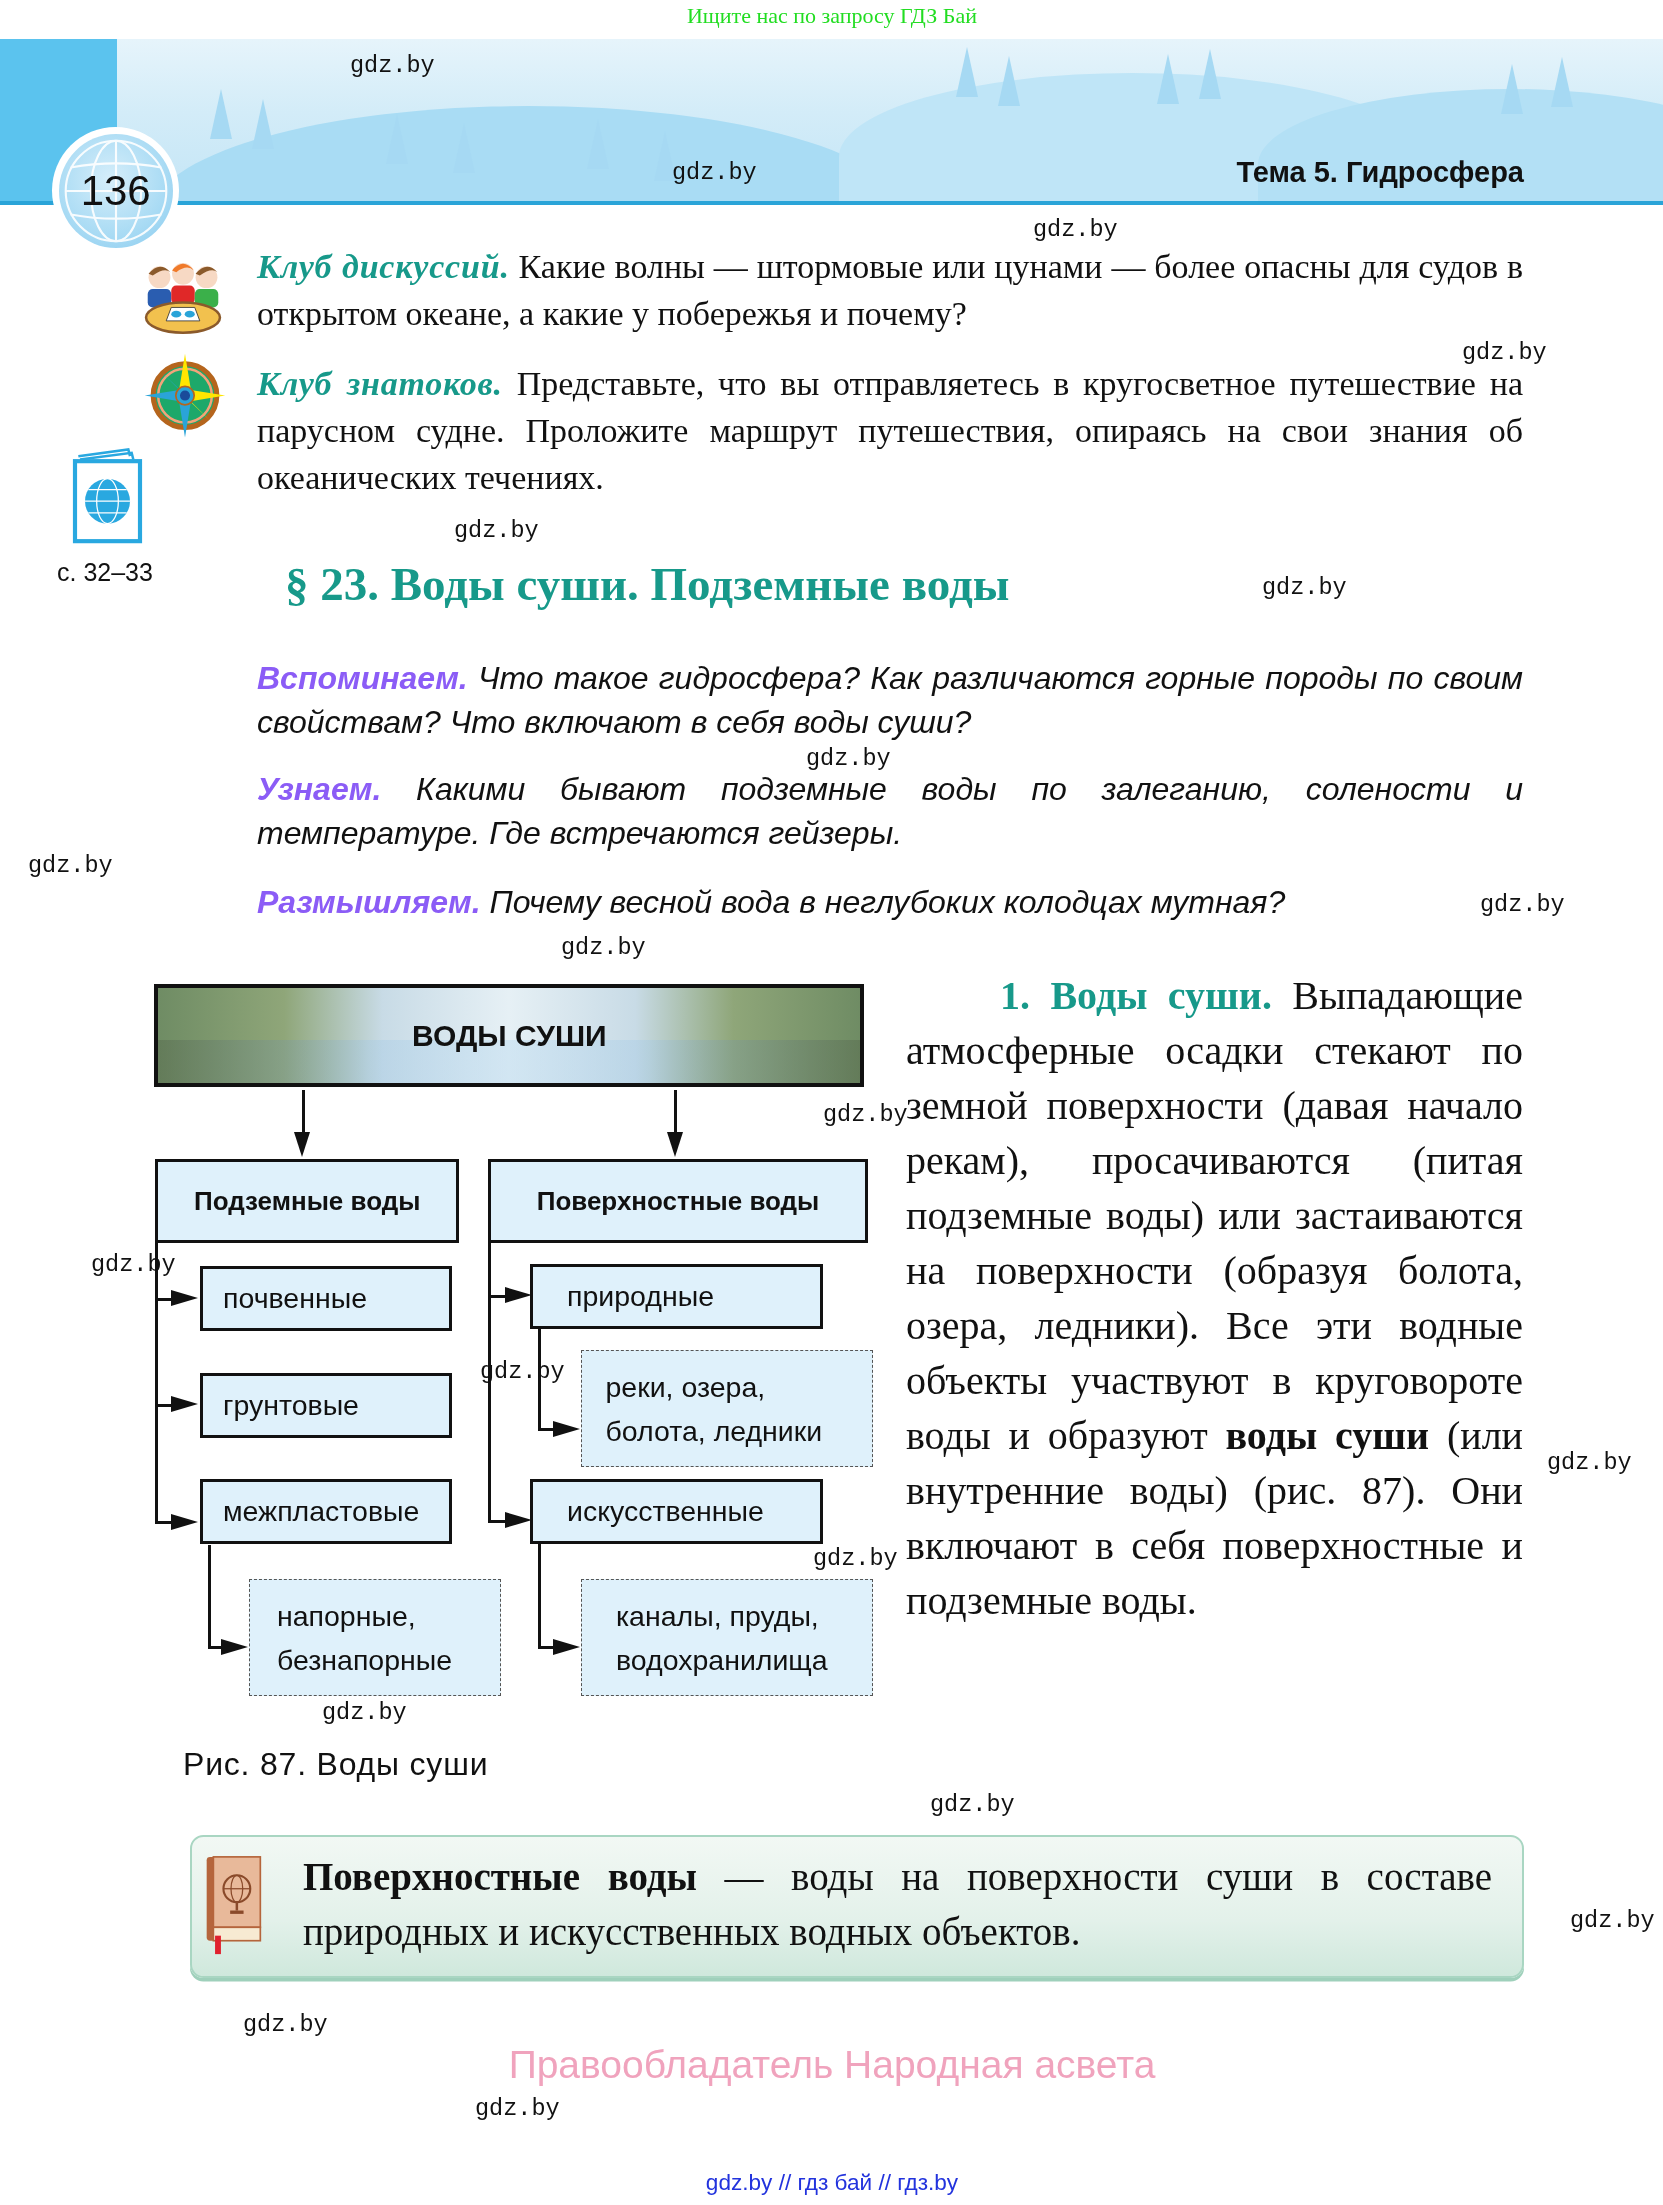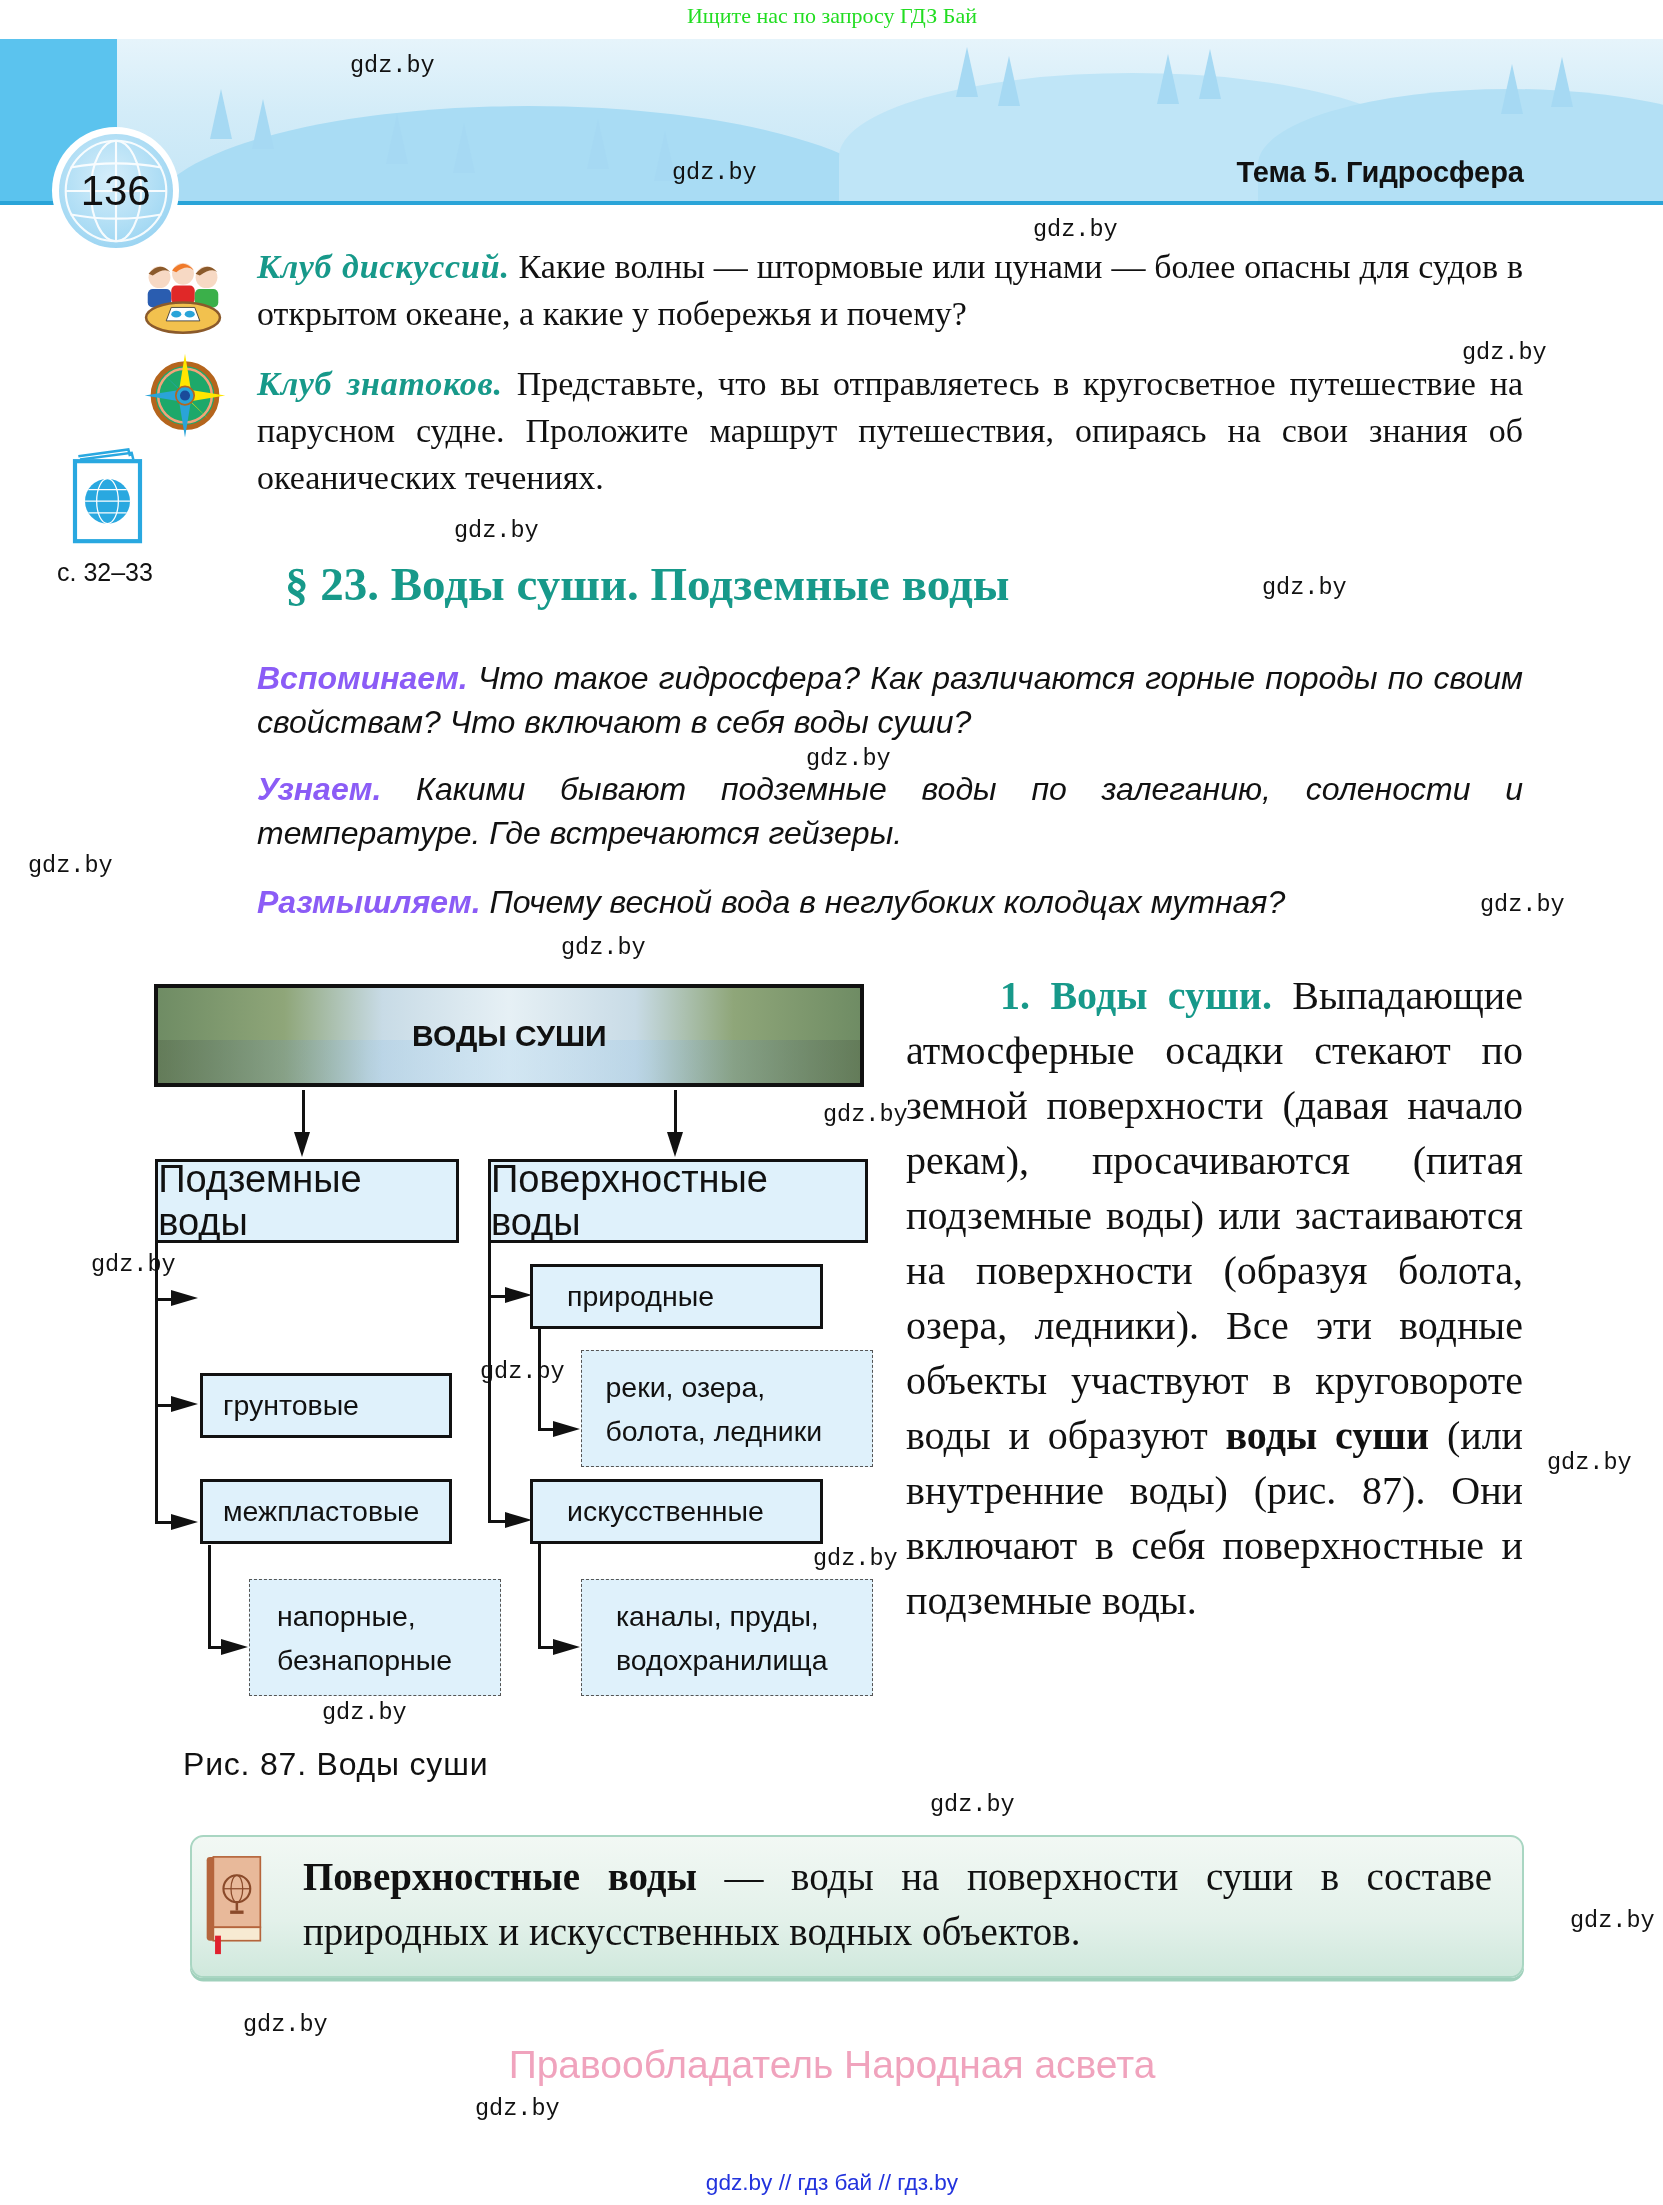--- a/index.html
+++ b/index.html
@@ -47,21 +47,21 @@
   
   .diagram { top: 973px; left: 151px; width: 721px; height: 738px; }
   .banner { position: absolute; left: 3.4px; top: 11px; width: 710px; height: 103px; border: 4.2px solid #111;
     background: linear-gradient(90deg, #6f8c64 0%, #8fa679 18%, #c8dbe6 32%, #e6f0f5 50%, #c8dbe6 68%, #8fa679 82%, #6f8c64 100%);
     display: flex; align-items: center; justify-content: center; }
   .banner::after { content: ""; position: absolute; left: 0; right: 0; bottom: 0; height: 45%;
     background: linear-gradient(90deg, rgba(90,110,80,.55) 0%, rgba(160,200,230,.35) 30%, rgba(190,220,240,.5) 50%, rgba(160,200,230,.35) 70%, rgba(90,110,80,.55) 100%); }
   .banner-label { position: relative; z-index: 2; font-family: "Liberation Sans", sans-serif; font-weight: bold; font-size: 30px; color: #111; }
 
   .dbox { position: absolute; background: #dff1fb; border: 3.4px solid #111; font-family: "Liberation Sans", sans-serif; font-size: 28.5px; display: flex; align-items: center; }
-  .dbox.head { font-weight: normal; font-size: 38px; justify-content: center; }
+  .dbox.head { font-weight: bold; font-size: 26px; justify-content: center; }
   .dbox.dashed { border: 1.7px dashed #555; font-size: 28.5px; line-height: 44px; align-items: center; }
   .line { position: absolute; background: #111; }
   .arrow-down { position: absolute; width: 0; height: 0; border-left: 8.4px solid transparent; border-right: 8.4px solid transparent; border-top: 25px solid #111; }
   .arrow-right { position: absolute; width: 0; height: 0; border-top: 8.4px solid transparent; border-bottom: 8.4px solid transparent; border-left: 27px solid #111; }
 
   .caption { top: 1746px; left: 183px; font-family: "Liberation Sans", sans-serif; font-size: 32px; letter-spacing: 0.8px; }
 
   
   .col-right { top: 968px; left: 906px; width: 617px; font-family: "Liberation Serif", serif; font-size: 40px; line-height: 55px; text-align: justify; }
   .col-right .p-head { color: #17998a; font-weight: bold; margin-left: 24px; }
@@ -212,20 +212,23 @@
   </div>
 
   <div class="line" style="left:4.2px; top:270px; width:2.5px; height:281px;"></div>
   <div class="line" style="left:4.2px; top:325px; width:18.4px; height:2.5px;"></div>
   <div class="arrow-right" style="left:20px; top:317px;"></div>
   <div class="line" style="left:4.2px; top:431px; width:18.4px; height:2.5px;"></div>
   <div class="arrow-right" style="left:20px; top:423px;"></div>
   <div class="line" style="left:4.2px; top:548px; width:18.4px; height:2.5px;"></div>
   <div class="arrow-right" style="left:20px; top:541px;"></div>
 
+  <div class="dbox" style="left:49px; top:293px; width:252px; height:65px; padding-left:20px;">
+    <span>почвенные</span>
+  </div>
   <div class="dbox" style="left:49px; top:400px; width:252px; height:65px; padding-left:20px;">
     <span>грунтовые</span>
   </div>
   <div class="dbox" style="left:49px; top:506px; width:252px; height:65px; padding-left:20px;">
     <span>межпластовые</span>
   </div>
 
   <div class="line" style="left:57px; top:572px; width:2.5px; height:103px;"></div>
   <div class="line" style="left:57px; top:673px; width:17px; height:2.5px;"></div>
   <div class="arrow-right" style="left:70px; top:666px;"></div>

